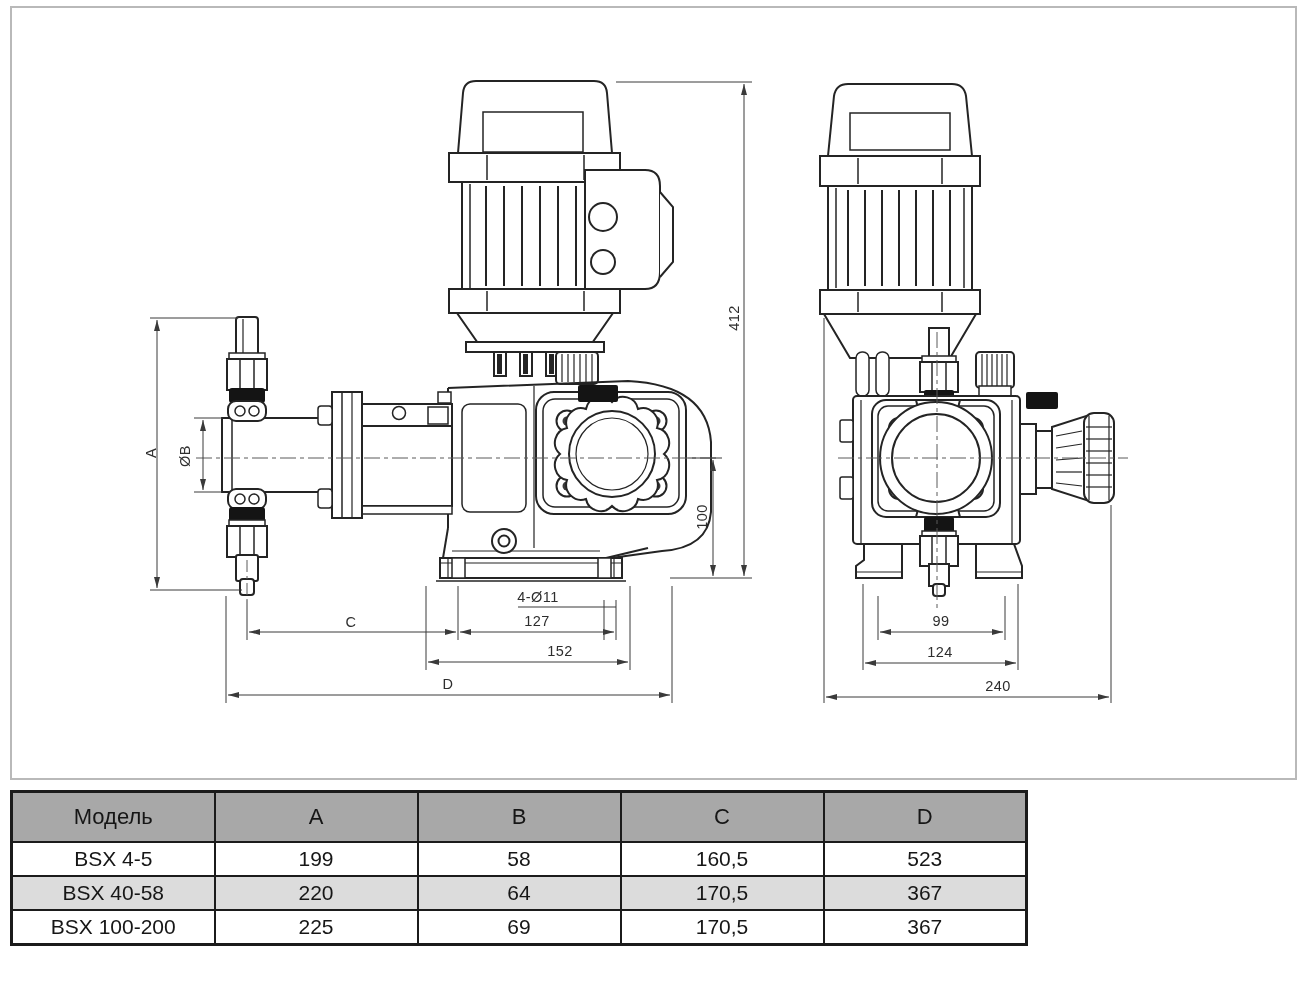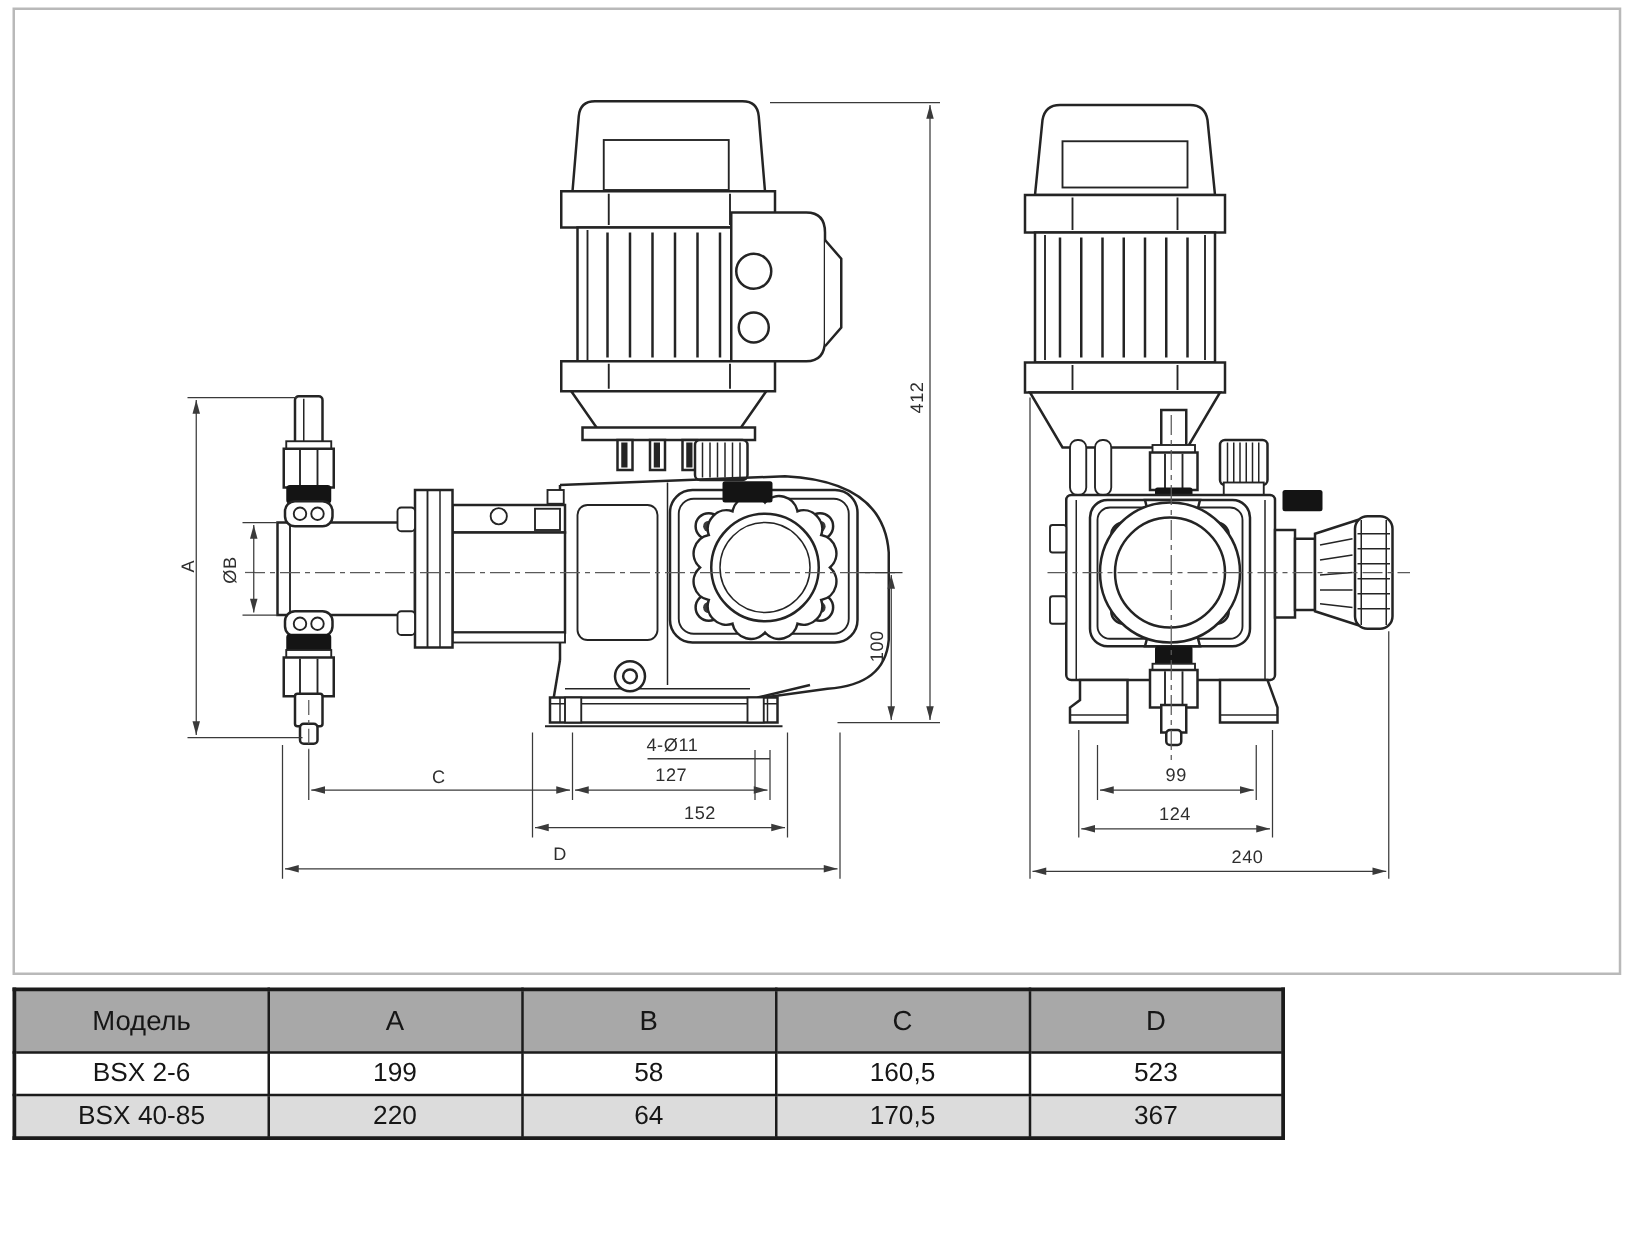--- a/index.html
+++ b/index.html
@@ -324,28 +324,35 @@
       <tr>
         <th>Модель</th>
         <th>A</th>
         <th>B</th>
         <th>C</th>
         <th>D</th>
       </tr>
     </thead>
     <tbody>
       <tr>
-        <td>BSX 2-6</td>
+        <td>BSX 4-5</td>
         <td>199</td>
         <td>58</td>
         <td>160,5</td>
         <td>523</td>
       </tr>
       <tr>
-        <td>BSX 40-85</td>
+        <td>BSX 40-58</td>
         <td>220</td>
         <td>64</td>
+        <td>170,5</td>
+        <td>367</td>
+      </tr>
+      <tr>
+        <td>BSX 100-200</td>
+        <td>225</td>
+        <td>69</td>
         <td>170,5</td>
         <td>367</td>
       </tr>
     </tbody>
   </table>
 </div>
 
 </body></html>

